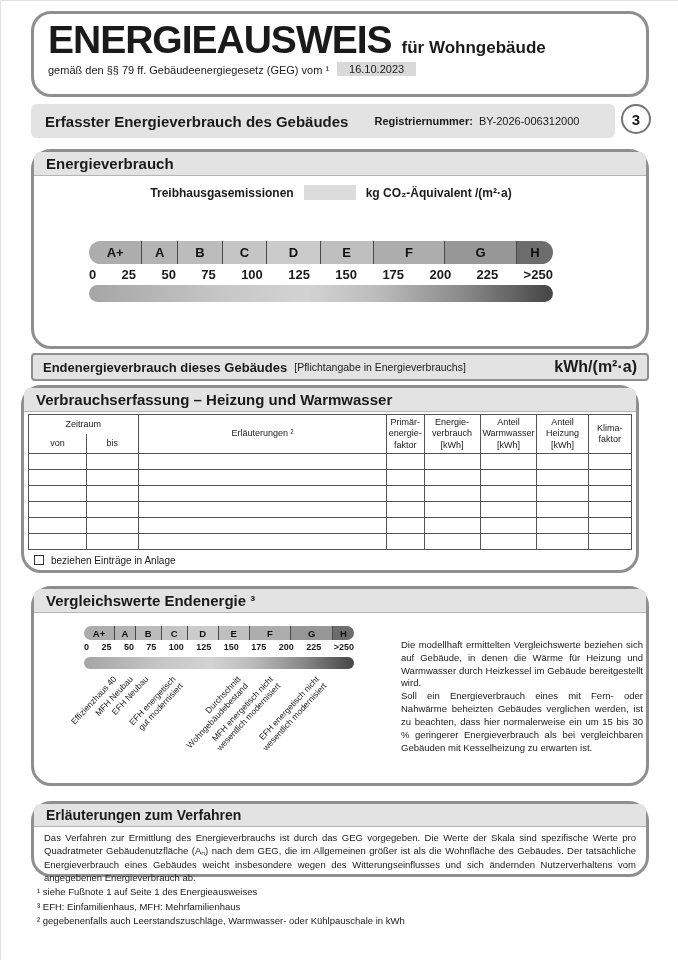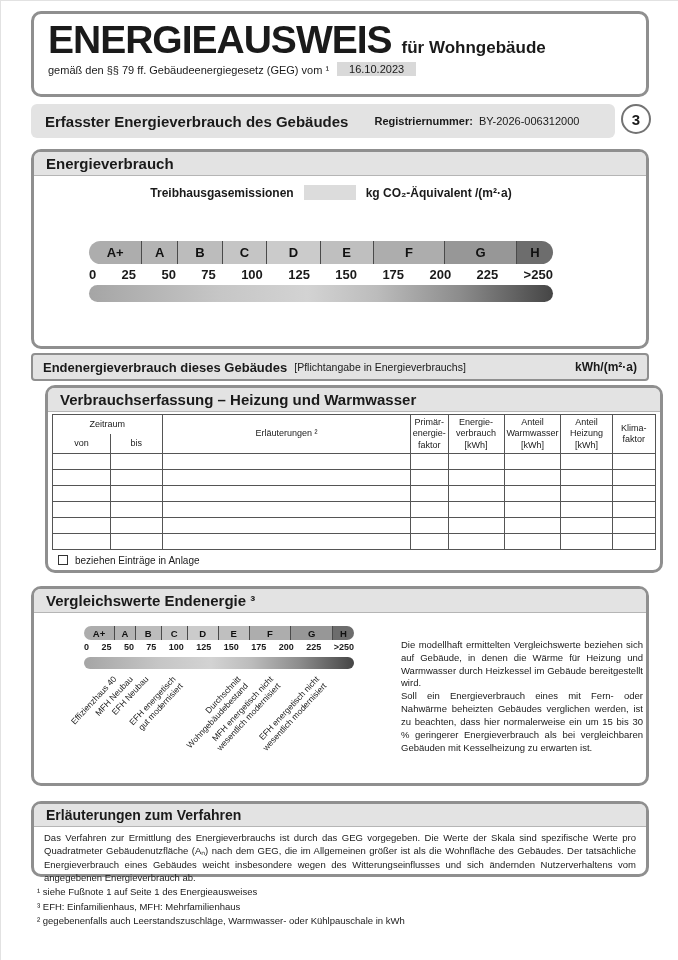--- a/index.html
+++ b/index.html
@@ -1,20 +1,20 @@
 <!DOCTYPE html>
 <html><head>
 <meta charset="utf-8">
 <style>
   html,body{margin:0;padding:0;}
   body{width:678px;height:960px;background:#ffffff;font-family:"Liberation Sans",sans-serif;color:#1a1a1a;position:relative;overflow:hidden;}
   .page{position:absolute;inset:0;border-left:1px solid #e2e2e2;border-top:1px solid #e2e2e2;}
 
   
-  .rbox{position:absolute;border:3px solid #8f8f8f;border-radius:10px;background:#fff;box-sizing:border-box;}
+  .rbox{position:absolute;border:3px solid #8f8f8f;border-radius:20px;background:#fff;box-sizing:border-box;}
   .strip{background:#e3e3e3;border-bottom:1px solid #b5b5b5;border-radius:6px 6px 0 0;padding:3px 12px;font-weight:bold;}
 
   
   .hbox{left:30px;top:10px;width:618px;height:86px;padding:6px 14px 0 14px;}
   .htitle-row{display:flex;align-items:baseline;gap:10px;}
   .htitle{font-size:39px;font-weight:bold;letter-spacing:-1px;line-height:1.05;}
   .hsub{font-size:17px;font-weight:bold;}
   .hlaw{font-size:11px;margin-top:1px;display:flex;align-items:flex-end;gap:8px;}
   .datebox{background:#d9d9d9;padding:1px 12px;font-size:11px;}
 
@@ -46,24 +46,24 @@
   .scale-main .tickrow{font-size:13px;margin-top:3px;height:17px;}
   .scale-small .tickrow{font-size:9px;margin-top:2px;height:12px;}
   .gradbar{border-radius:10px;background:linear-gradient(90deg,#a5a5a5 0%,#c6c6c6 28%,#d3d3d3 47%,#bcbcbc 62%,#8c8c8c 80%,#454545 100%);}
   .scale-main .gradbar{height:17px;margin-top:1px;}
   .scale-small .gradbar{height:12px;margin-top:3px;}
 
   
   .endbar{position:absolute;left:30px;top:352px;width:618px;height:28px;background:#e3e3e3;border:2px solid #8f8f8f;border-radius:4px;box-sizing:border-box;display:flex;align-items:center;padding:0 10px;}
   .endlabel{font-size:13px;font-weight:bold;}
   .endnote{font-size:10.5px;margin-left:7px;}
-  .endunit{font-size:12px;font-weight:bold;margin-left:auto;}
-
-  
-  .tbox{left:44px;top:384px;width:618px;height:188px;}
+  .endunit{font-size:16px;font-weight:bold;margin-left:auto;}
+
+  
+  .tbox{left:20px;top:384px;width:618px;height:188px;}
   table.ctable{border-collapse:collapse;width:calc(100% - 8px);margin:2px auto 0 auto;table-layout:fixed;}
   .ctable th,.ctable td{border:1px solid #555;font-weight:normal;font-size:9px;text-align:center;padding:0;}
   .ctable th{white-space:pre-line;line-height:1.25;padding:2px 1px;}
   .ctable th.nb{border-bottom:none;}
   .ctable tr.sub th{border-top:none;}
   .ctable td{height:15px;}
   .morebox{display:flex;align-items:center;gap:7px;font-size:10px;padding:5px 10px;}
   .cbx{width:8px;height:8px;border:1.5px solid #333;display:inline-block;}
 
   

